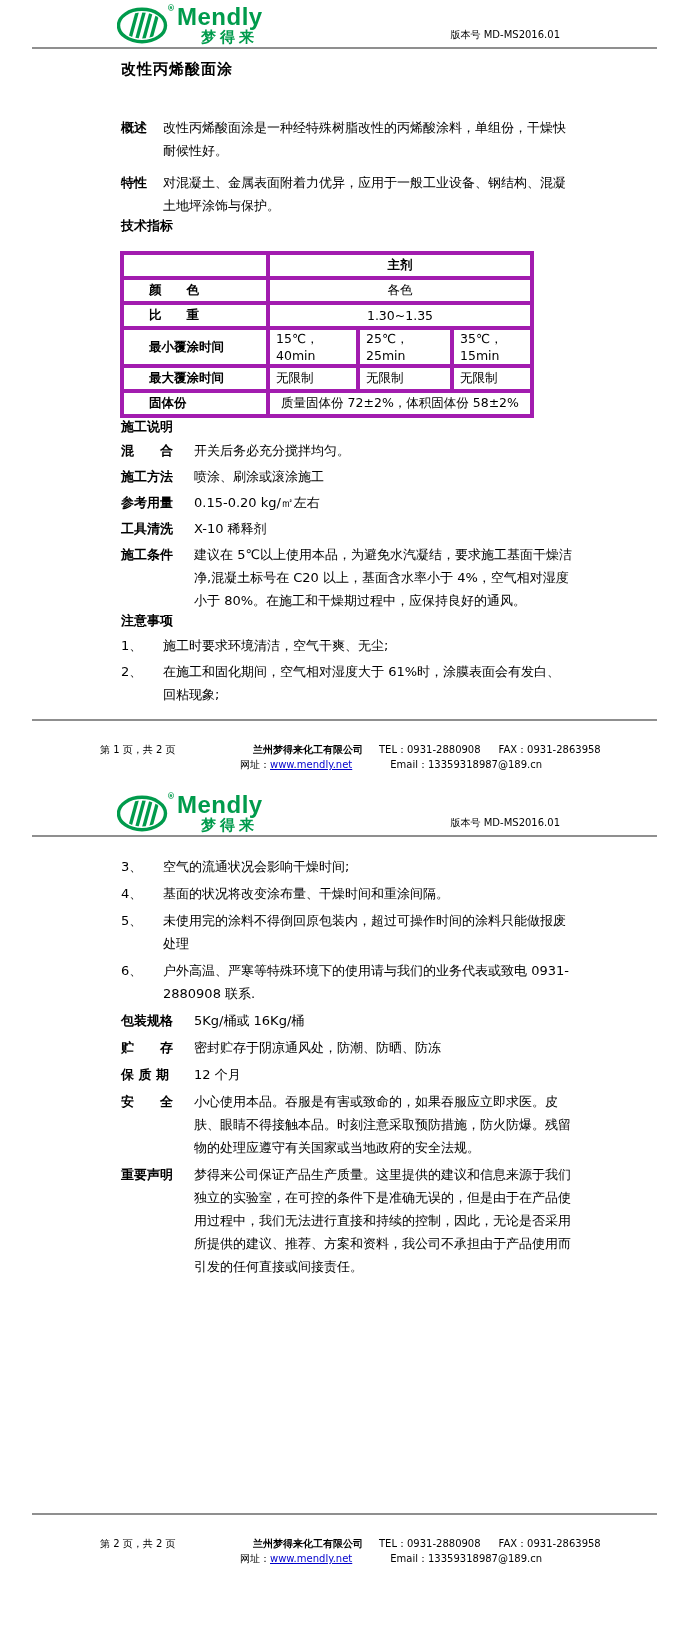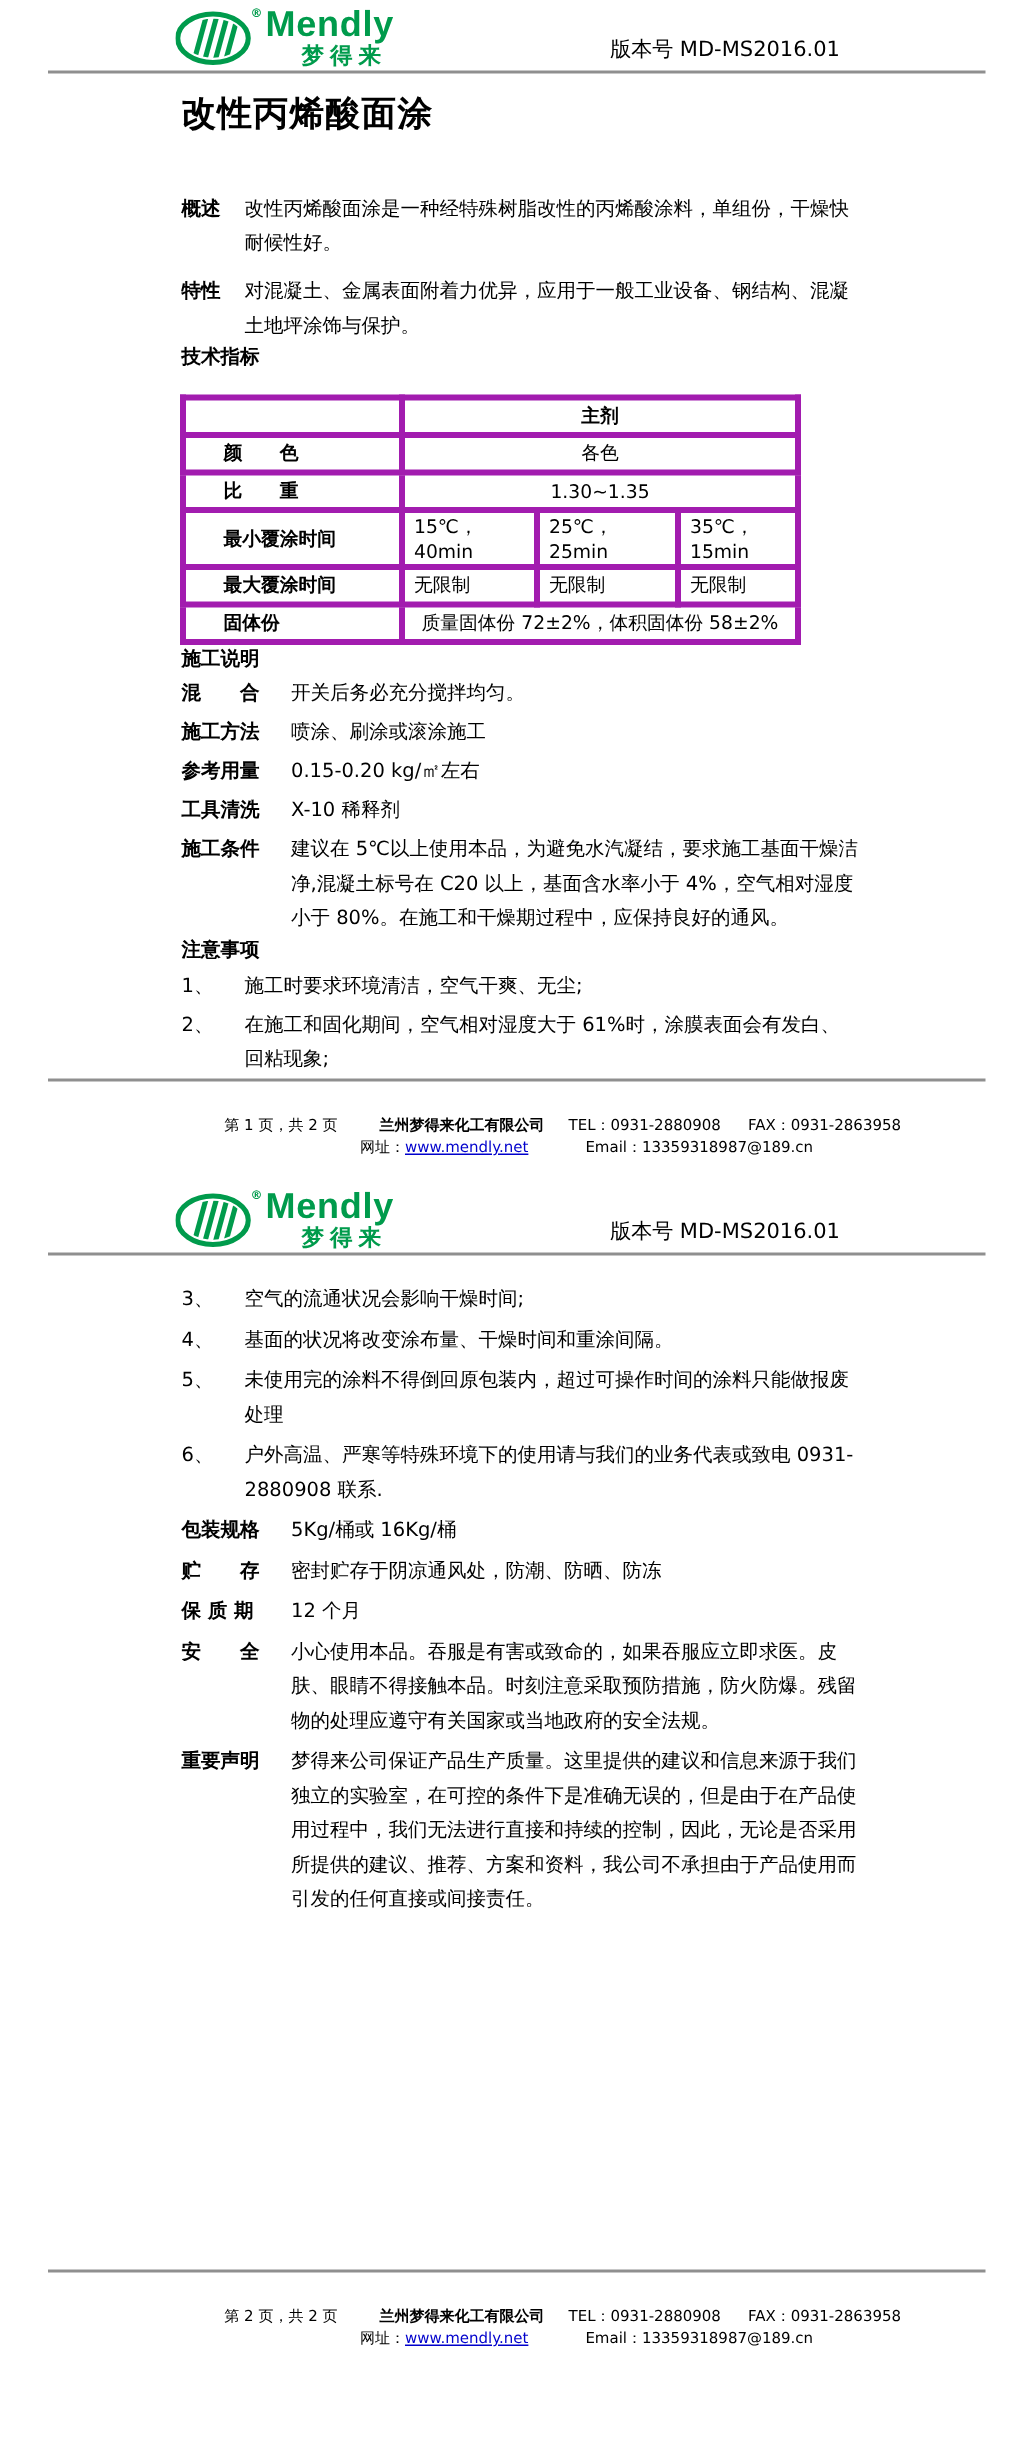--- a/index.html
+++ b/index.html
@@ -17,26 +17,26 @@
   
   .hdr { display:flex; justify-content:space-between; align-items:flex-end;
          padding:5px 127px 0 117px; }
   .logo { display:flex; align-items:flex-start; position:relative; }
   .logo svg { display:block; margin-top:2px; color:var(--green); }
   .reg { color:var(--green); font-size:8px; font-weight:bold; position:relative; top:-1px; left:-2px; }
   .logo-text { line-height:1; }
   .logo-en { color:var(--green); font-weight:bold; font-size:24px; letter-spacing:0.5px;
              font-family:"Liberation Sans","DejaVu Sans",sans-serif; }
   .logo-cn { color:var(--green); font-weight:bold; font-size:15px; letter-spacing:4px; margin:1px 0 0 24px; }
-  .version { font-size:14px; padding-bottom:3px; white-space:nowrap; }
+  .version { font-size:10px; padding-bottom:3px; white-space:nowrap; }
 
   hr.rule { border:0; border-top:2px solid var(--rule); margin:2px 30px 0 32px; }
   hr.rule2 { border:0; border-top:2px solid var(--rule); margin:0 30px 0 32px; }
 
-  h1.title { margin:11px 0 0 121px; font-size:23px; font-weight:bold; letter-spacing:1px; }
+  h1.title { margin:11px 0 0 121px; font-size:15px; font-weight:bold; letter-spacing:1px; }
   h2.sec { margin:0 0 0 121px; font-size:13px; font-weight:bold; }
 
   .kv { display:flex; margin-left:121px; width:452px; line-height:23px; }
   .kv .k { flex:0 0 42px; font-weight:bold; white-space:pre; }
   .kv .num { font-weight:normal; }
   .kv.wide .k { flex:0 0 73px; }
   .kv .v { flex:1; }
 
   .mt24 { margin-top:37px; }
   .mt9  { margin-top:9px; }
@@ -52,21 +52,21 @@
   table.spec col.c3 { width:94px; } table.spec col.c4 { width:80px; }
   table.spec td { border:4px solid #a21caf; height:25px; padding:1px 6px; vertical-align:middle; }
   table.spec td.lbl { font-weight:bold; padding-left:25px; white-space:pre; }
   table.spec td.ctr { text-align:center; }
   table.spec td.hdc { text-align:center; font-weight:bold; }
 
   .pfooter { position:absolute; left:0; right:0; font-size:10px; }
   .page1 .pfooter { bottom:6px; }
   .page2 .pfooter { bottom:72px; }
   .frow { display:flex; white-space:nowrap; }
-  .frow1 { margin:22px 0 0 100px;text-align:right; }
+  .frow1 { margin:22px 0 0 100px; }
   .fpage { width:125px; }
   .fcompany { font-weight:bold; margin-left:28px; }
   .ftel { margin-left:16px; }
   .ffax { margin-left:18px; }
   .frow2 { margin:1px 0 0 240px; }
   .femail { margin-left:38px; }
   a.weblink { color:var(--link); text-decoration:underline; }
 
   .p2hdr { padding-top:15px; }
 </style>

